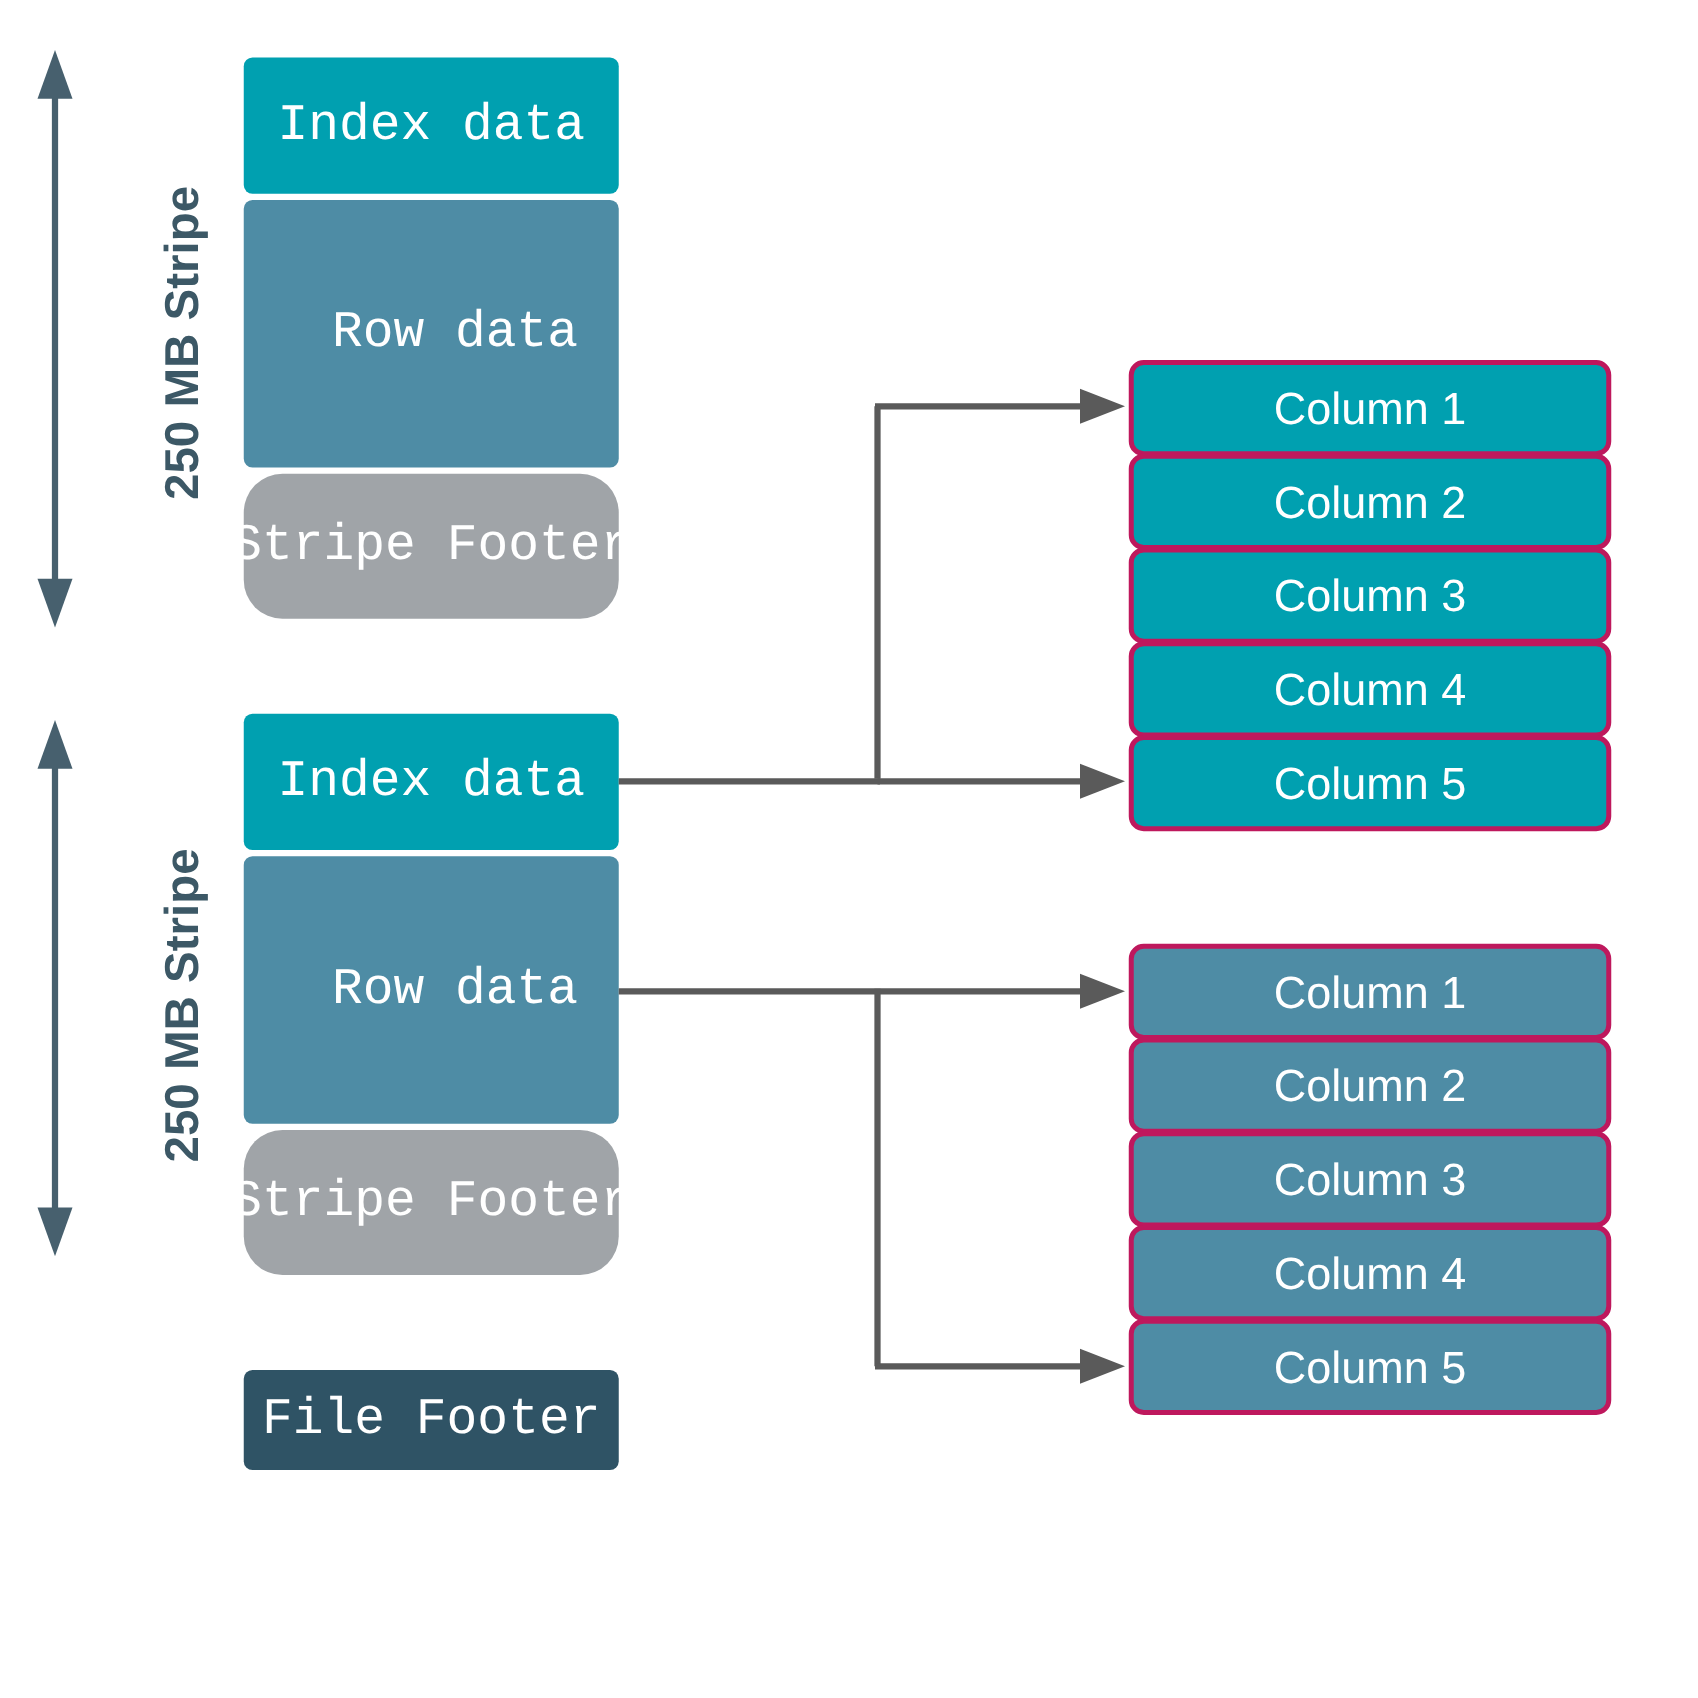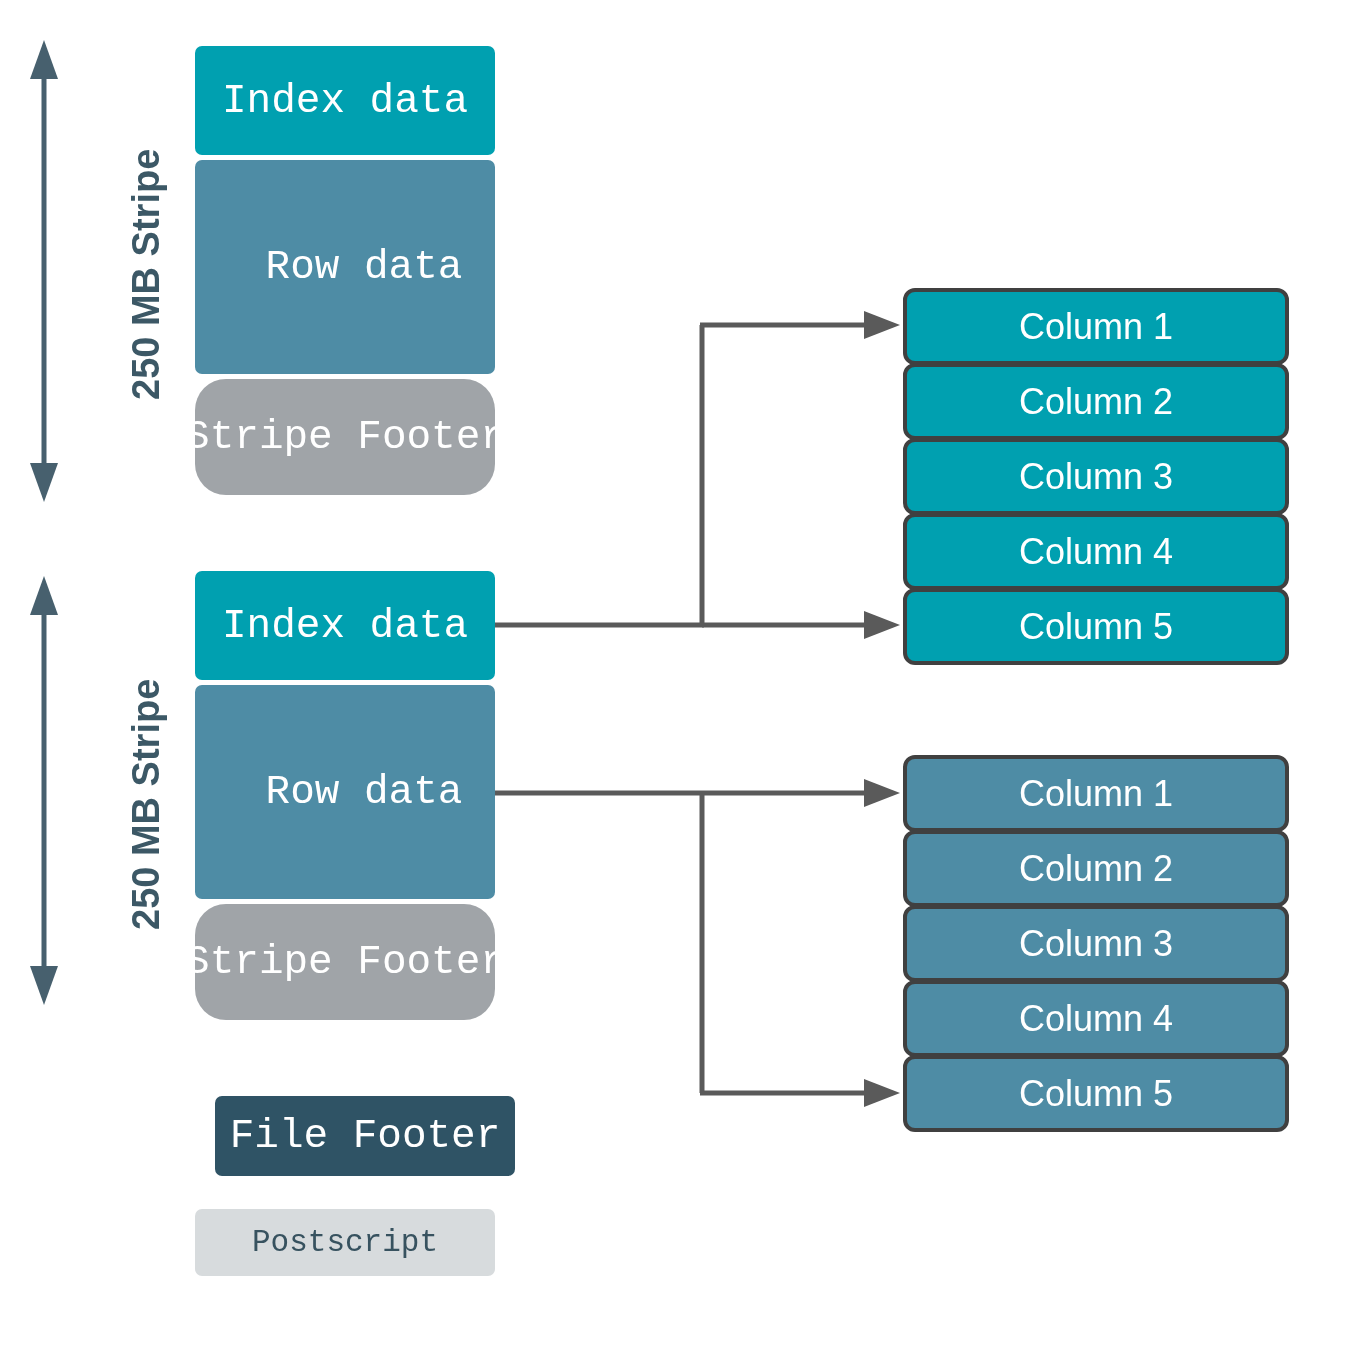--- a/index.html
+++ b/index.html
@@ -26,21 +26,21 @@
   .f40{font-size:41px;}
   .f30{font-size:31px;}
 
   
   .chip{
     position:absolute;
     left:903px;width:386px;height:77px;
     display:flex;align-items:center;justify-content:center;
     color:#ffffff;font-size:36px;
     font-family:"Liberation Sans",sans-serif;
-    border:4px solid #404040;
+    border:4px solid #be185d;
     border-radius:12px;
     box-sizing:border-box;
     white-space:nowrap;
   }
   .chip.teal{background:#00a0b0;}
   .chip.steel{background:#4e8ca5;}
 
   
   #wires{position:absolute;left:0;top:0;width:1358px;height:1358px;pointer-events:none;}
 
@@ -70,23 +70,22 @@
   <div class="blk steel f40" style="left:195px;top:160px;width:300px;height:214px;">Row data</div>
 
   <div class="blk gray f40" style="left:195px;top:379px;width:300px;height:116px;">Stripe Footer</div>
 
   <div class="blk teal f40" style="left:195px;top:571px;width:300px;height:109px;">Index data</div>
 
   <div class="blk steel f40" style="left:195px;top:685px;width:300px;height:214px;">Row data</div>
 
   <div class="blk gray f40" style="left:195px;top:904px;width:300px;height:116px;">Stripe Footer</div>
 
-  <div class="blk dark f40" style="left:195px;top:1096px;width:300px;height:80px;margin-left:20px;">File Footer</div>
+  <div class="blk dark f40" style="left:195px;top:1096px;width:300px;height:80px;">File Footer</div>
 
-  <div class="blk light f30" style="left:195px;top:1209px;width:300px;height:67px;">Postscript</div>
 
   <div class="chip teal" style="top:288px;">Column 1</div>
   <div class="chip teal" style="top:363px;">Column 2</div>
   <div class="chip teal" style="top:438px;">Column 3</div>
   <div class="chip teal" style="top:513px;">Column 4</div>
   <div class="chip teal" style="top:588px;">Column 5</div>
 
   <div class="chip steel" style="top:755px;">Column 1</div>
   <div class="chip steel" style="top:830px;">Column 2</div>
   <div class="chip steel" style="top:905px;">Column 3</div>

